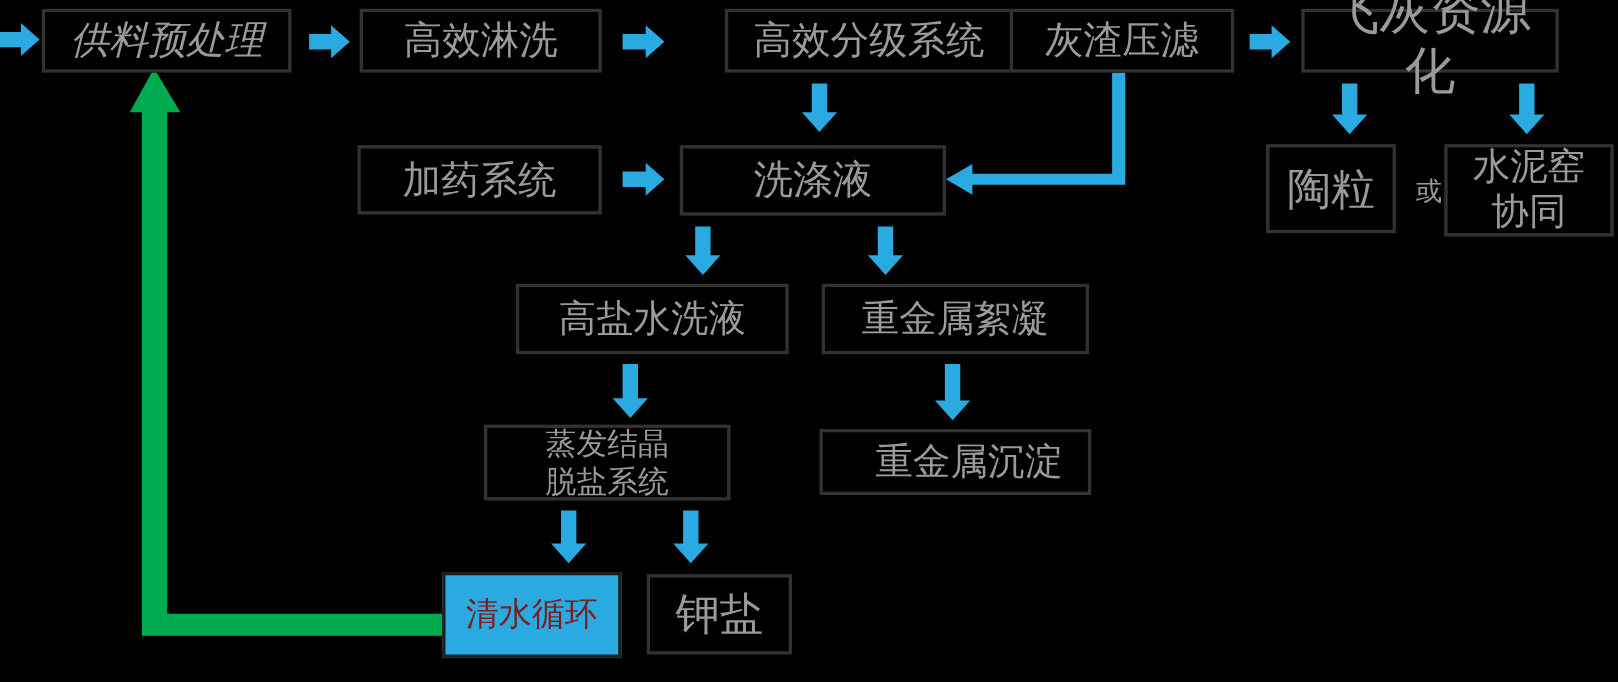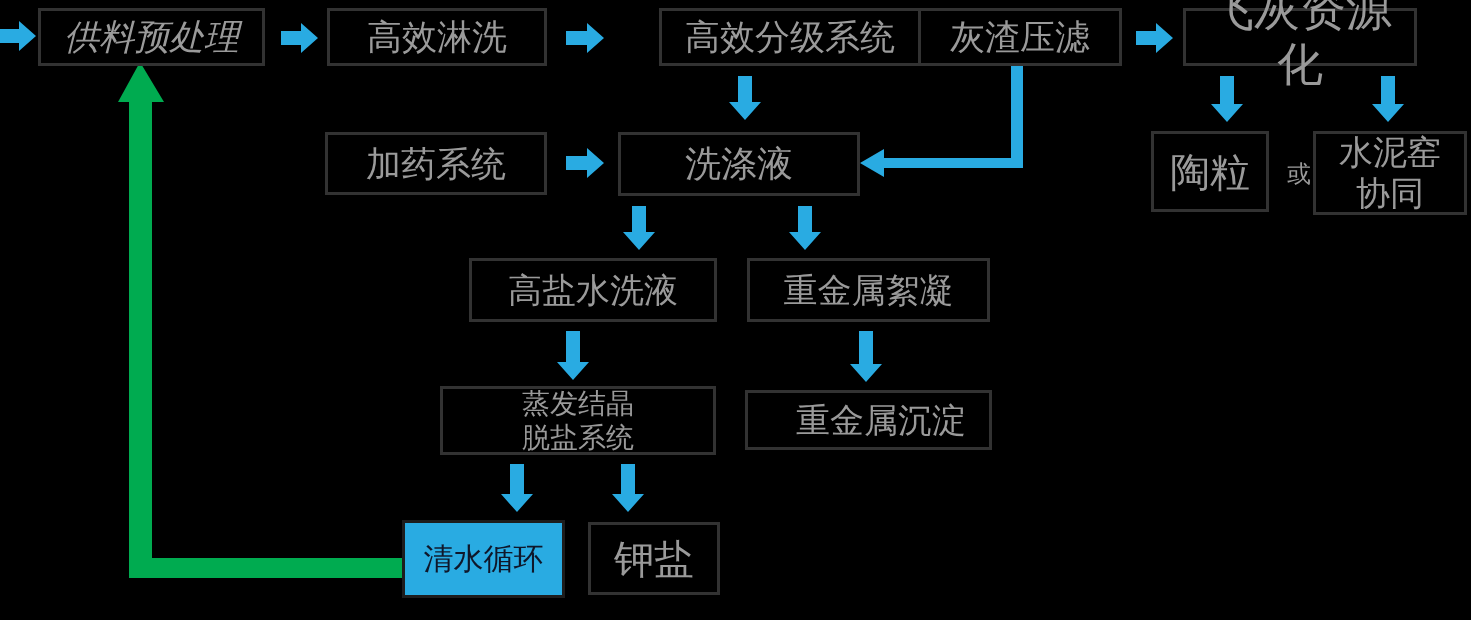--- a/index.html
+++ b/index.html
@@ -16,21 +16,21 @@
   }
   #arrow-layer{position:absolute;left:0;top:0;width:1471px;height:620px;}
   .blue{fill:var(--blue);}
   .green{fill:var(--green);}
   .node{
     position:absolute;box-sizing:border-box;border:3px solid var(--border);
     background:var(--bg);color:var(--text);
     display:flex;align-items:center;justify-content:center;text-align:center;
     white-space:pre-line;line-height:1.2;
   }
-  .node.highlight{background:var(--blue);color:#0f172a;border-color:#1d1d1d;}
+  .node.highlight{background:var(--blue);color:#7f1d1d;border-color:#1d1d1d;}
   .floating-label{
     position:absolute;color:var(--text);text-align:center;white-space:pre-line;
   }
 </style>
 </head>
 <body>
 
 <div id="canvas">
 
   <svg id="arrow-layer" width="1471" height="620" viewBox="0 0 1471 620" xmlns="http://www.w3.org/2000/svg">
@@ -90,21 +90,21 @@
 协同</span>
   </div>
 
   <div class="node" style="left:440px;top:258px;width:248px;height:64px;font-size:34px;margin-left:29px;">
     <span>高盐水洗液</span>
   </div>
   <div class="node" style="left:747px;top:258px;width:243px;height:64px;font-size:34px;">
     <span>重金属絮凝</span>
   </div>
 
-  <div class="node" style="left:440px;top:386px;width:276px;height:69px;font-size:28px;">
+  <div class="node" style="left:440px;top:386px;width:224px;height:69px;font-size:28px;">
     <span>蒸发结晶
 脱盐系统</span>
   </div>
   <div class="node" style="left:745px;top:390px;width:247px;height:60px;font-size:34px;padding-left:25px;">
     <span>重金属沉淀</span>
   </div>
 
   <div class="node highlight" style="left:402px;top:520px;width:163px;height:78px;font-size:30px;">
     <span>清水循环</span>
   </div>

